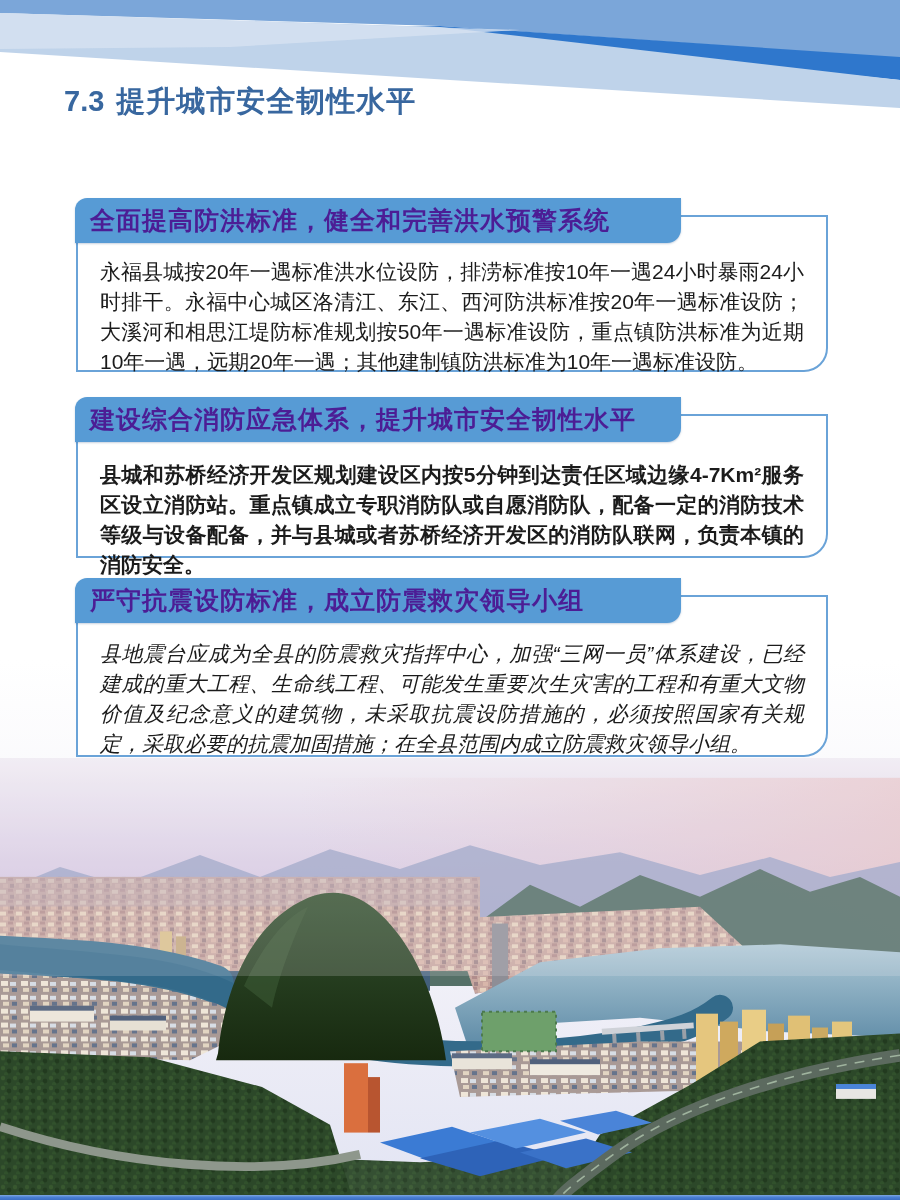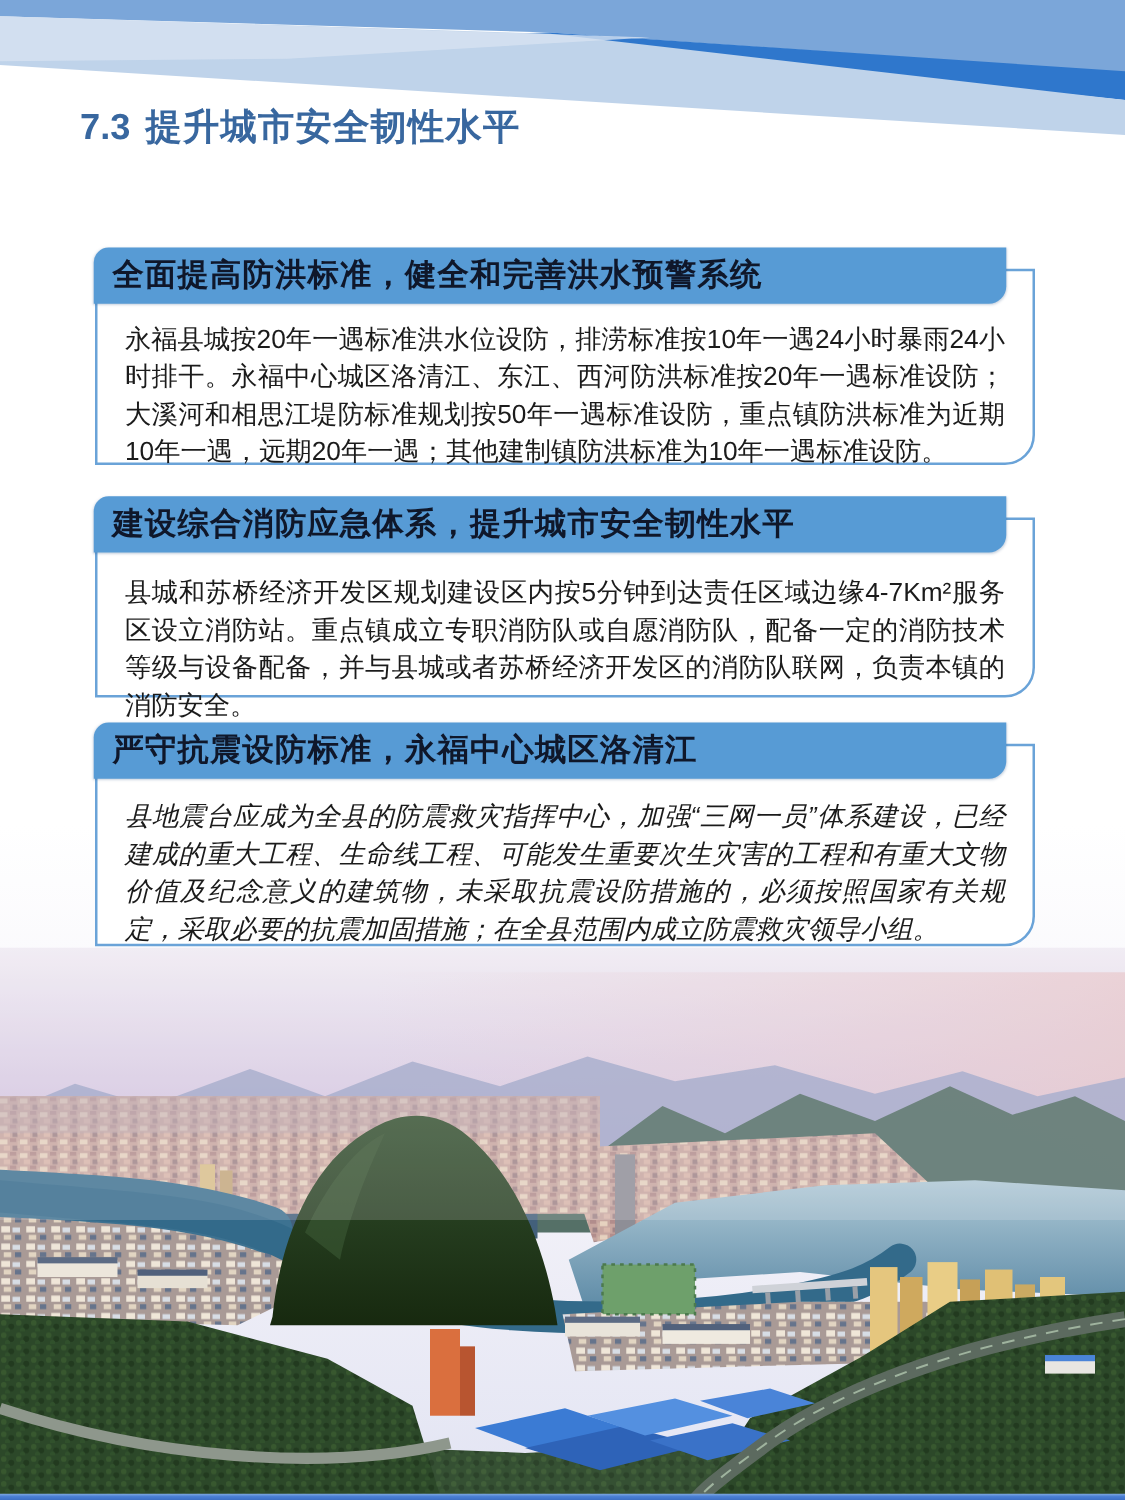--- a/index.html
+++ b/index.html
@@ -17,30 +17,30 @@
   }
   .page-title .num{font-weight:800;margin-right:12px;letter-spacing:0;}
   .section{position:absolute;left:76px;width:752px;}
   .sec-box{
     position:absolute;left:0;top:17px;width:752px;background:#ffffff;
     border:2px solid #6aa3d8;border-radius:0 0 24px 0;
     padding:40px 22px 0 22px;
     color:#1b1b1b;font-size:21px;line-height:30px;text-align:justify;
   }
   .sec-bar{
-    position:absolute;left:-1px;top:0;width:730px;height:45px;z-index:2;
+    position:absolute;left:-1px;top:0;width:606px;height:45px;z-index:2;
     background:#579bd5;border-radius:12px 0 14px 0;
-    color:#0f172a;font-size:25px;font-weight:bold;letter-spacing:1px;
+    color:#4c1d95;font-size:25px;font-weight:bold;letter-spacing:1px;
     line-height:45px;padding-left:15px;white-space:nowrap;
     box-shadow:0 1px 2px rgba(40,80,130,.25);
   }
   #section-1{top:198px;height:174px;}
   #section-1 .sec-box{height:157px;}
   #section-2{top:397px;height:161px;}
-  #section-2 .sec-box{height:144px;padding-top:44px;}
+  #section-2 .sec-box{height:144px;padding-top:44px;font-weight:bold;}
   #section-3{top:578px;height:179px;}
   #section-3 .sec-box{height:162px;padding-top:42px;font-style:italic;}
   .photo{position:absolute;left:0;top:758px;width:900px;height:438px;}
   .footer-line{position:absolute;left:0;top:1195px;width:900px;height:5px;
     background:linear-gradient(180deg,#7fa8e0 0%,#4a7fd4 45%,#3c6fc4 100%);}
 </style>
 </head>
 <body>
 
 <div class="slide">
@@ -61,21 +61,21 @@
     <div class="sec-bar">全面提高防洪标准，健全和完善洪水预警系统</div>
   </div>
 
   <div class="section" id="section-2">
     <div class="sec-box">县城和苏桥经济开发区规划建设区内按5分钟到达责任区域边缘4-7Km²服务区设立消防站。重点镇成立专职消防队或自愿消防队，配备一定的消防技术等级与设备配备，并与县城或者苏桥经济开发区的消防队联网，负责本镇的消防安全。</div>
     <div class="sec-bar">建设综合消防应急体系，提升城市安全韧性水平</div>
   </div>
 
   <div class="section" id="section-3">
     <div class="sec-box">县地震台应成为全县的防震救灾指挥中心，加强“三网一员”体系建设，已经建成的重大工程、生命线工程、可能发生重要次生灾害的工程和有重大文物价值及纪念意义的建筑物，未采取抗震设防措施的，必须按照国家有关规定，采取必要的抗震加固措施；在全县范围内成立防震救灾领导小组。</div>
-    <div class="sec-bar">严守抗震设防标准，永福中心城区洛清江</div>
+    <div class="sec-bar">严守抗震设防标准，成立防震救灾领导小组</div>
   </div>
 
   <svg class="photo" viewBox="0 0 900 442" preserveAspectRatio="none">
     <defs>
       <linearGradient id="sky" x1="0" y1="0" x2="0" y2="1">
         <stop offset="0" stop-color="#f1edf4"></stop>
         <stop offset="0.45" stop-color="#ddd2e7"></stop>
         <stop offset="1" stop-color="#c6b4d6"></stop>
       </linearGradient>
       <linearGradient id="pinkhaze" x1="0" y1="0" x2="1" y2="0">

